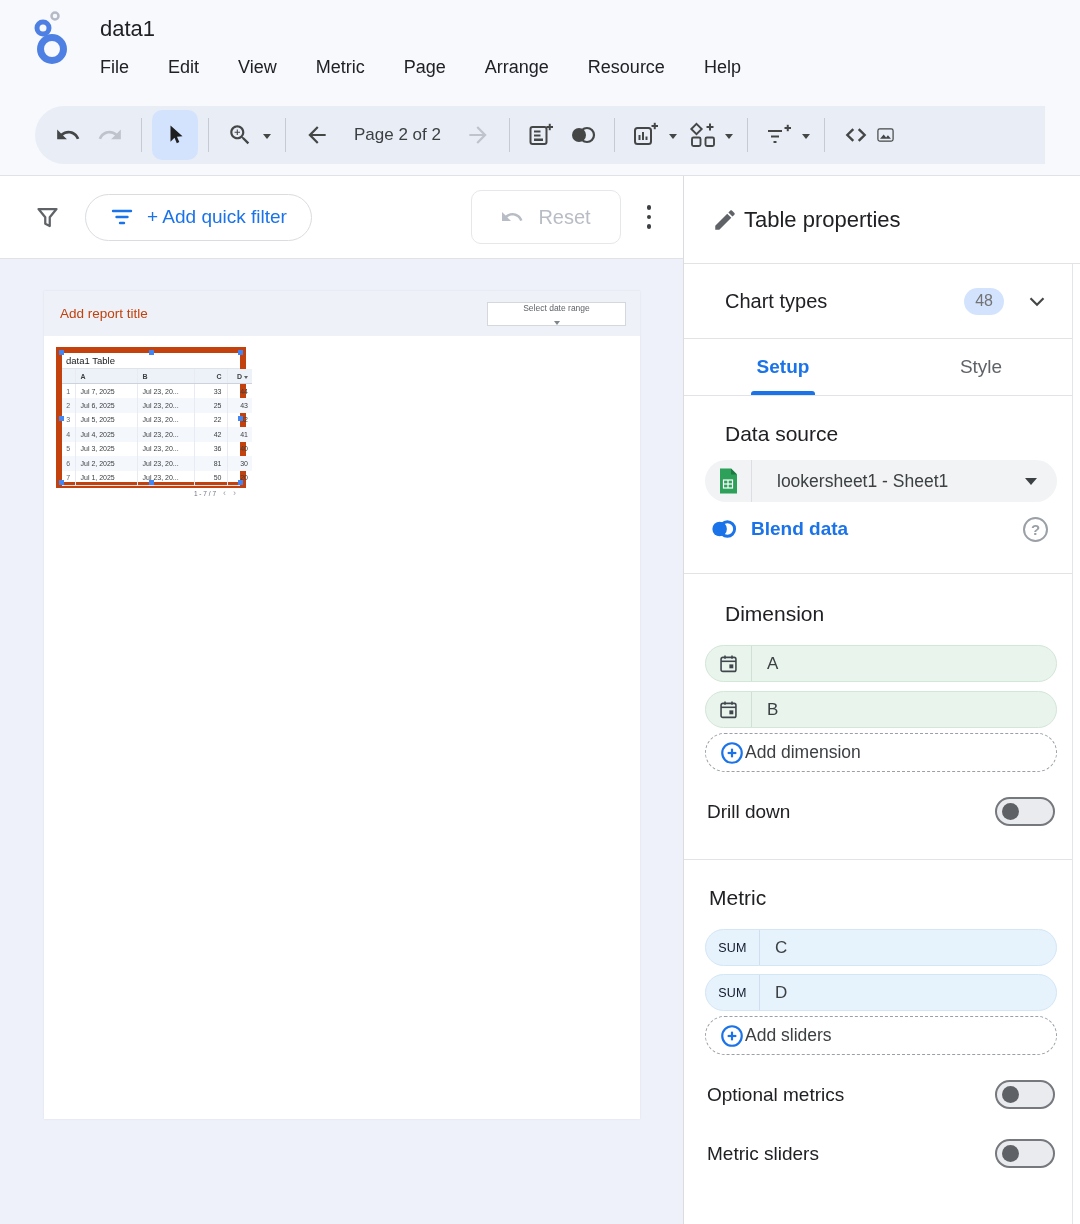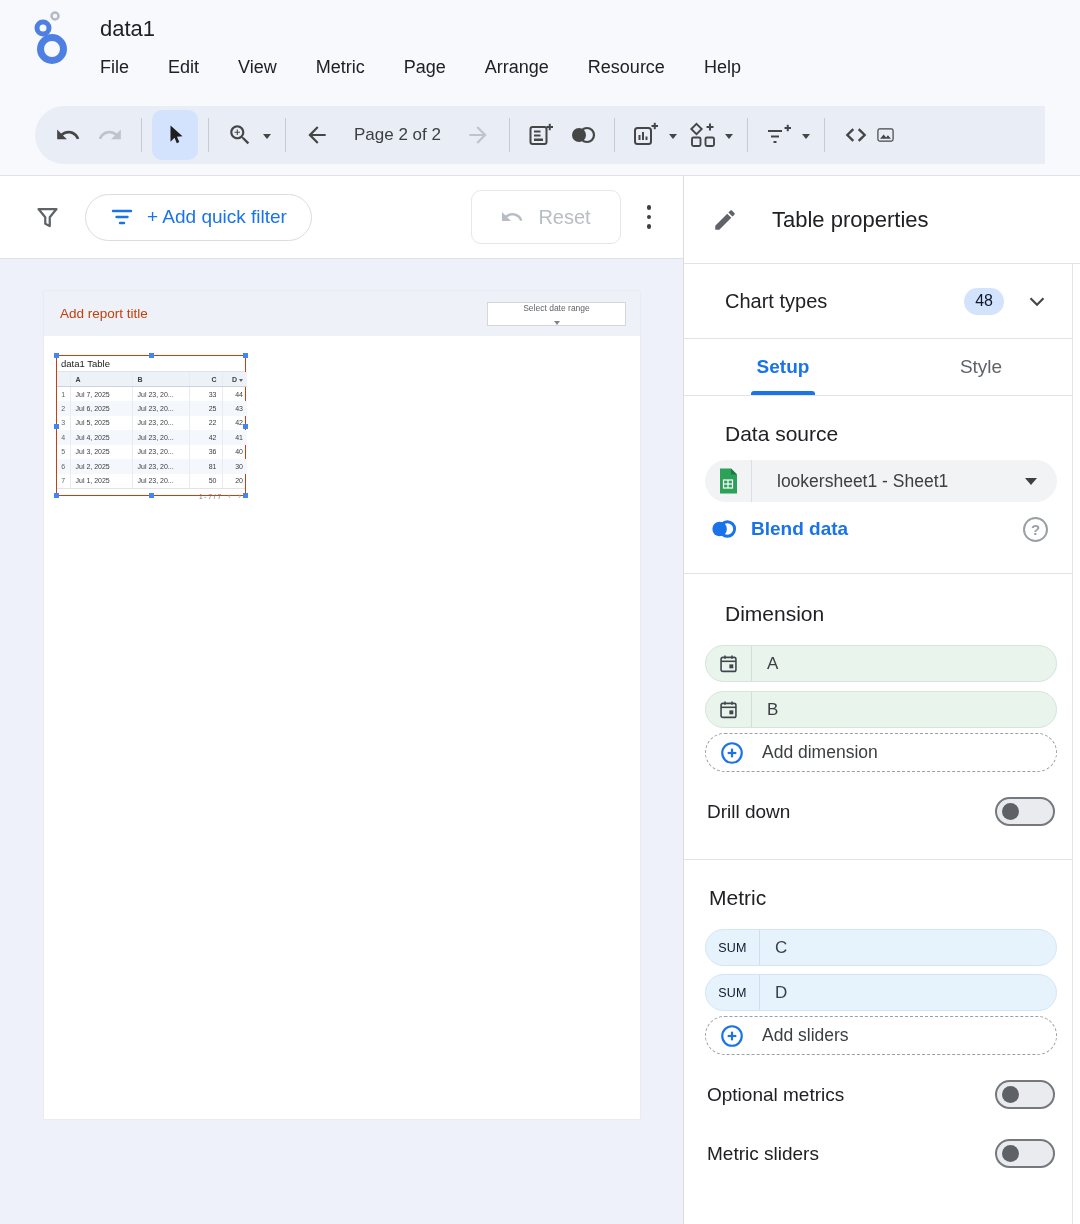--- a/index.html
+++ b/index.html
@@ -53,22 +53,22 @@
                justify-content:space-between; padding:0 14px 0 16px; }
   .report-title-ph { font-size:13.5px; color:#c2410c; }
   .date-range { width:139px; height:24px; background:#fff; border:1px solid #d4d7dd;
                 display:flex; align-items:center; justify-content:space-between;
                 padding:0 8px; cursor:pointer;flex-direction:column; }
   .date-range .txt { font-size:8.5px; color:#5f6368; }
   .date-range .dr-caret { width:0; height:0; border-left:3px solid transparent;
                 border-right:3px solid transparent; border-top:4px solid #80868b; }
 
   
-  .table-widget { position:absolute; left:12px; top:64px; width:190px; height:141px;
-                  background:#fff; border:1px solid #c2410c; cursor:move; }
+  .table-widget { position:absolute; left:12px; top:56px; width:190px; height:141px;
+                  background:#fff; border:6px solid #c2410c; cursor:move; }
   .tw-title { height:16px; font-size:9.5px; color:#202124; padding:2px 0 0 4px;
               border-bottom:1px solid #dfe3ea; }
   table.mini { width:100%; border-collapse:collapse; table-layout:fixed; }
   table.mini th, table.mini td { font-size:7px; color:#3c4043; height:14.5px;
                   overflow:hidden; white-space:nowrap; font-weight:normal; }
   table.mini th { background:#edf2f9; font-weight:bold; border-bottom:1px solid #ccd3dd; }
   table.mini .c-num { width:13px; text-align:center; color:#5f6368; }
   table.mini .c-a { width:62px; text-align:left; padding-left:5px; }
   table.mini .c-b { width:57px; text-align:left; padding-left:5px; }
   table.mini .c-c { width:33px; text-align:right; padding-right:5px; }
@@ -80,28 +80,28 @@
   .sort-caret { display:inline-block; width:0; height:0; border-left:2.5px solid transparent;
                 border-right:2.5px solid transparent; border-top:3.5px solid #5f6368; margin-left:2px; }
   .tw-footer { height:15px; border-top:1px solid #e0e4ea; display:flex; align-items:center;
                justify-content:flex-end; padding-right:4px; gap:7px; }
   .tw-footer .pg { font-size:6.5px; color:#6b7280; }
   .tw-footer .arr { font-size:9px; color:#9aa0a6; line-height:1; cursor:pointer; }
   .handle { position:absolute; width:5px; height:5px; background:#4285f4; }
 
   
   .panel { width:397px; background:#fff; border-left:1px solid #dadce0; position:relative; }
-  .panel-header { height:88px; display:flex; align-items:center; gap:34px;
+  .panel-header { height:88px; display:flex; align-items:center; gap:6px;
                   padding-left:28px; border-bottom:1px solid #e1e3e6; }
   .panel-title { font-size:22px; color:#202124; }
   .chart-types { height:75px; display:flex; align-items:center;
                  padding:0 30px 0 41px; border-bottom:1px solid #e1e3e6; cursor:pointer; }
   .ct-label { font-size:20px; color:#202124; flex:1; }
   .ct-badge { height:27px; padding:0 11px; border-radius:14px; background:#d3e3fd;
-              color:#0f172a; font-size:16px; display:flex; align-items:center; }
+              color:#737373; font-size:16px; display:flex; align-items:center; }
   .tabs { height:57px; display:flex; border-bottom:1px solid #e1e3e6;text-align:right; }
   .tab { flex:1; display:flex; align-items:center; justify-content:center;
          font-size:19px; position:relative; cursor:pointer; }
   .tab.active { color:#1a73e8; font-weight:bold; }
   .tab.inactive { color:#5f6368; }
   .tab .underline { position:absolute; bottom:0; left:50%; transform:translateX(-50%);
                     width:64px; height:4px; background:#1a73e8; border-radius:3px 3px 0 0; }
 
   .panel-body { padding:0 23px 0 21px; }
   .sec-heading { font-size:21px; color:#202124; }
@@ -135,21 +135,21 @@
   .chip-blue { background:#e6f2fc; border:1px solid #d4e6f6; }
   .chip-blue .chip-prefix { border-right:1px solid #cfdfee; }
   .chip-icon { width:46px; height:100%; display:flex; align-items:center; justify-content:center; flex:none; }
   .chip-prefix { width:54px; height:100%; display:flex; align-items:center; justify-content:center;
                  font-size:12.5px; color:#0f172a; letter-spacing:0.3px; flex:none; }
   .chip-label { padding-left:15px; font-size:17px; color:#3c4043; }
   .chip-a { margin-top:19px; } .chip-b { margin-top:9px; }
   .chip-c { margin-top:19px; } .chip-d { margin-top:8px; }
 
   .add-pill { margin-top:5px; height:39px; border:1px dashed #9aa0a6; border-radius:20px;
-              display:flex; align-items:center; gap:17px; padding-left:13px;
+              display:flex; align-items:center; padding-left:13px;
               font-size:17.5px; color:#3c4043; cursor:pointer; background:#fff; }
 
   .toggle-row { display:flex; align-items:center; justify-content:space-between; padding:0 2px 0 2px; }
   .tr-drill { margin-top:25px; }
   .tr-optional { margin-top:25px; }
   .tr-sliders { margin-top:30px; }
   .toggle { width:60px; height:29px; border:2px solid #75787d; border-radius:16px;
             background:#e9ebef; position:relative; cursor:pointer; flex:none; }
   .toggle .knob { position:absolute; left:5px; top:3.5px; width:17px; height:17px;
                   border-radius:50%; background:#5e6166; }

